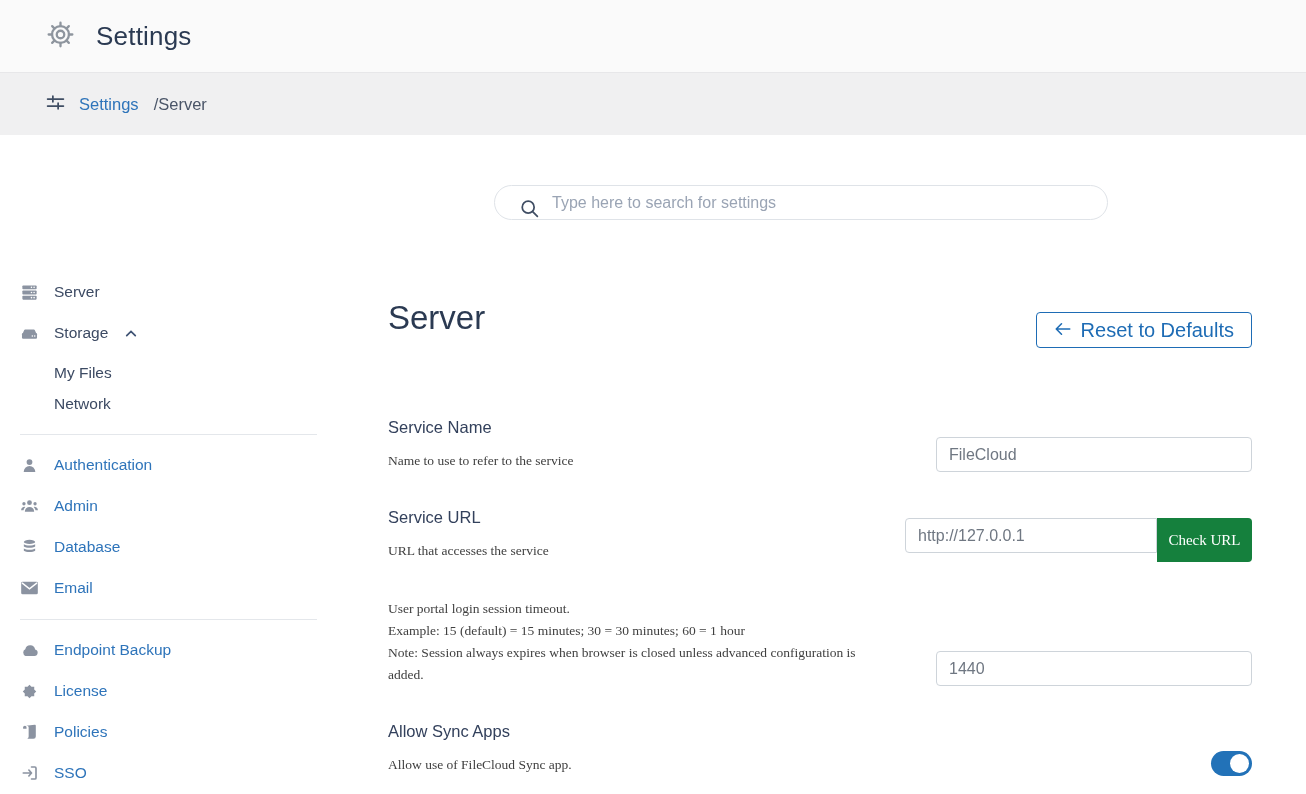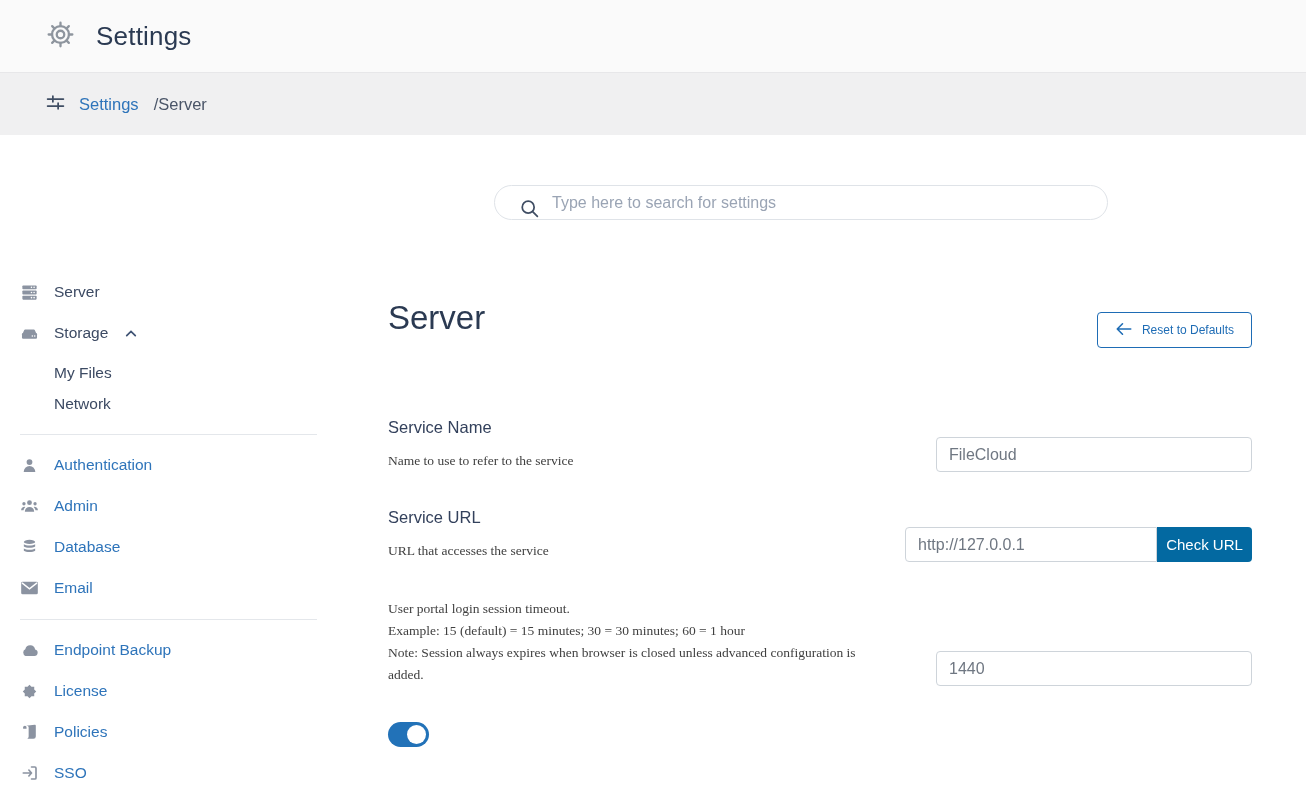--- a/index.html
+++ b/index.html
@@ -40,35 +40,35 @@
   .nav-sub.last { margin-bottom:0; }
   .nav-caret { margin-left:2px; display:flex; align-items:center; }
   .nav-divider { border-top:1px solid #e4e7eb; margin:17px 0 16px 0; }
 
   
   .main-header { display:flex; justify-content:space-between; align-items:center;
     margin-bottom:70px; }
   .page-title { font-size:33px; color:#2b3a52; font-weight:500; }
   .reset-btn { display:flex; align-items:center; gap:9px; height:36px; padding:0 17px;
     background:#fff; border:1px solid #1e6cb5; border-radius:4px; color:#1e6cb5;
-    font-size:12px; cursor:pointer; font-family:inherit;margin-top:24px; }
+    font-size:20px; cursor:pointer; font-family:inherit;margin-top:24px; }
 
   
   .field-row { display:flex; justify-content:space-between; align-items:flex-end;
     margin-bottom:36px; }
   .field-info { max-width:505px; }
   .field-label { font-size:16.5px; color:#33415c; font-weight:500; margin-bottom:13px; }
   .field-desc { font-size:13.5px; color:#404040; line-height:22px;font-family:Liberation Serif, serif; }
   .text-input { width:316px; height:35px; border:1px solid #ced4da; border-radius:4px;
     padding:0 12px; font-size:16px; color:#6f7782; outline:none; font-family:inherit; }
   .input-group { display:flex; width:347px; }
   .input-group .text-input { width:252px; border-radius:4px 0 0 4px; }
-  .btn-primary { width:95px; height:35px; background:#0369a1; color:#fff; border:none;
+  .btn-primary { width:95px; height:44px; background:#15803d; color:#fff; border:none;
     border-radius:0 4px 4px 0; font-size:15px; font-weight:500; cursor:pointer;
-    font-family:Liberation Sans, sans-serif; }
+    font-family:Liberation Serif, serif; }
   .toggle { width:41px; height:25px; border-radius:13px; background:#2272b8;
     position:relative; cursor:pointer; flex:none; }
   .toggle .knob { position:absolute; top:3px; right:3px; width:19px; height:19px;
     border-radius:50%; background:#fff; }
 </style>
 </head>
 <body>
 
 <div class="app-header">
   <span>
@@ -269,18 +269,22 @@
     <div class="field-row">
       <div class="field-info">
         <div class="field-desc">User portal login session timeout.</div>
         <div class="field-desc">Example: 15 (default) = 15 minutes; 30 = 30 minutes; 60 = 1 hour</div>
         <div class="field-desc">Note: Session always expires when browser is closed unless advanced configuration is added.</div>
       </div>
       <input class="text-input" type="text" value="1440" style="">
     </div>
 
     <div class="field-row">
+      <div class="field-info">
+        <div class="field-label">Allow Sync Apps</div>
+        <div class="field-desc">Allow use of FileCloud Sync app.</div>
+      </div>
       <div class="toggle">
         <div class="knob"></div>
       </div>
     </div>
   </div>
 </div>
 
 </body></html>

